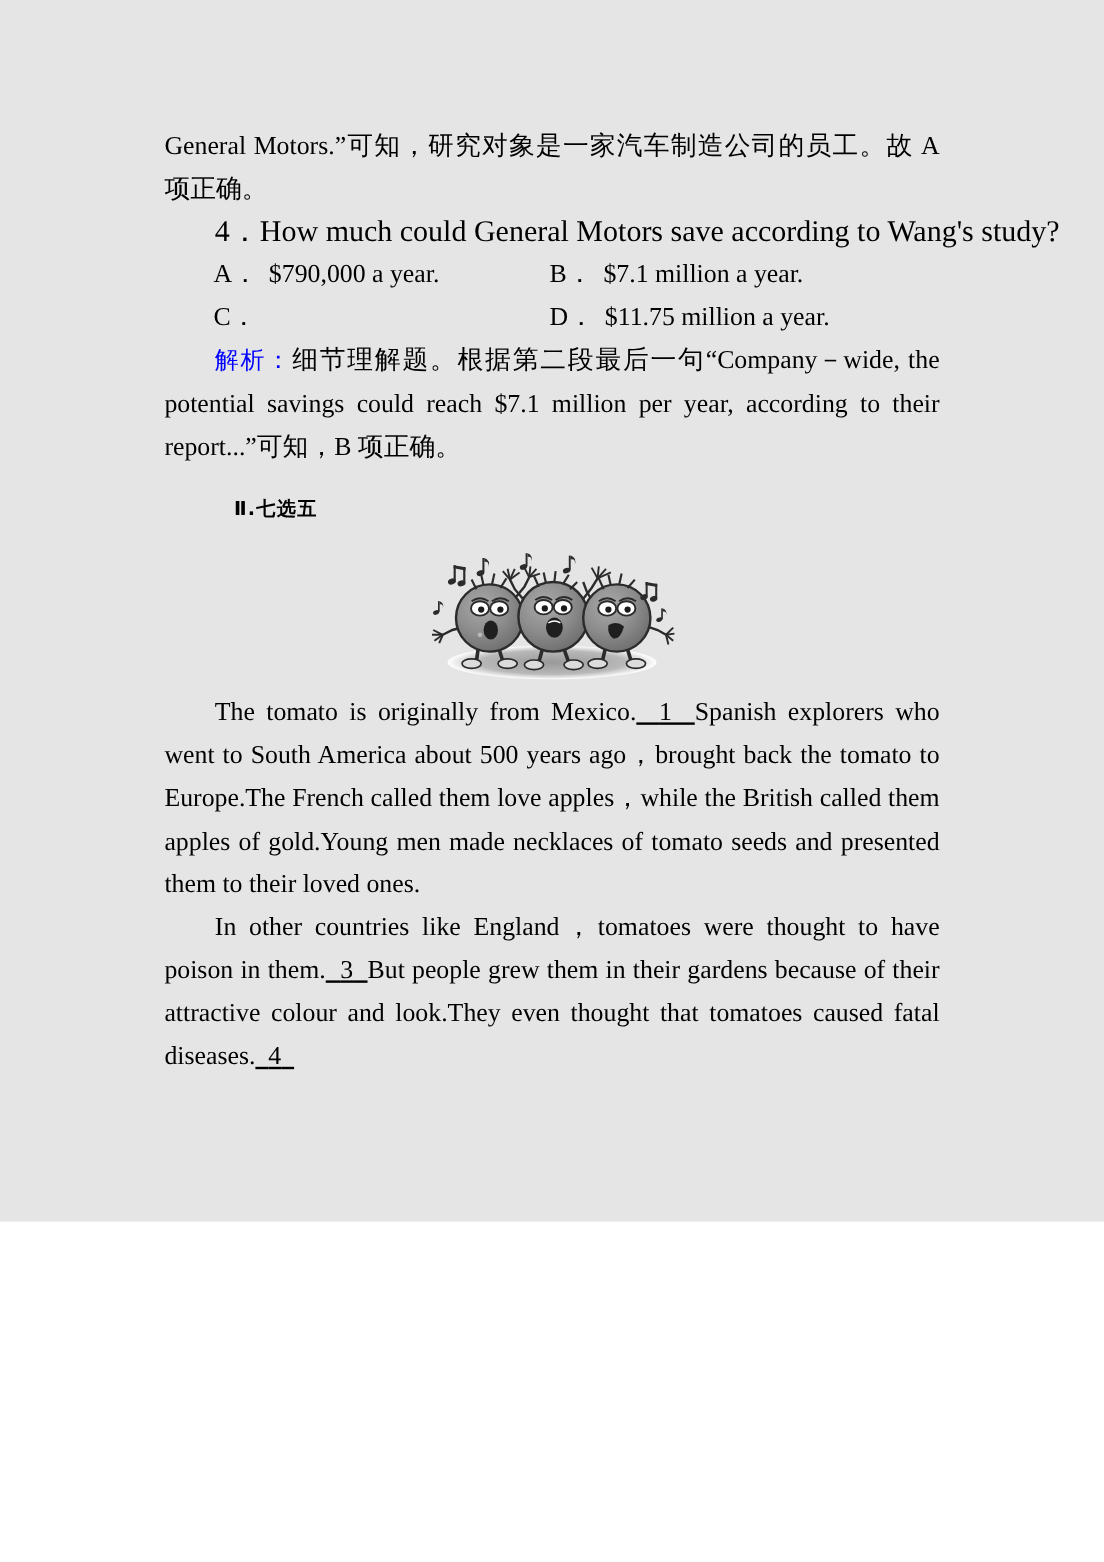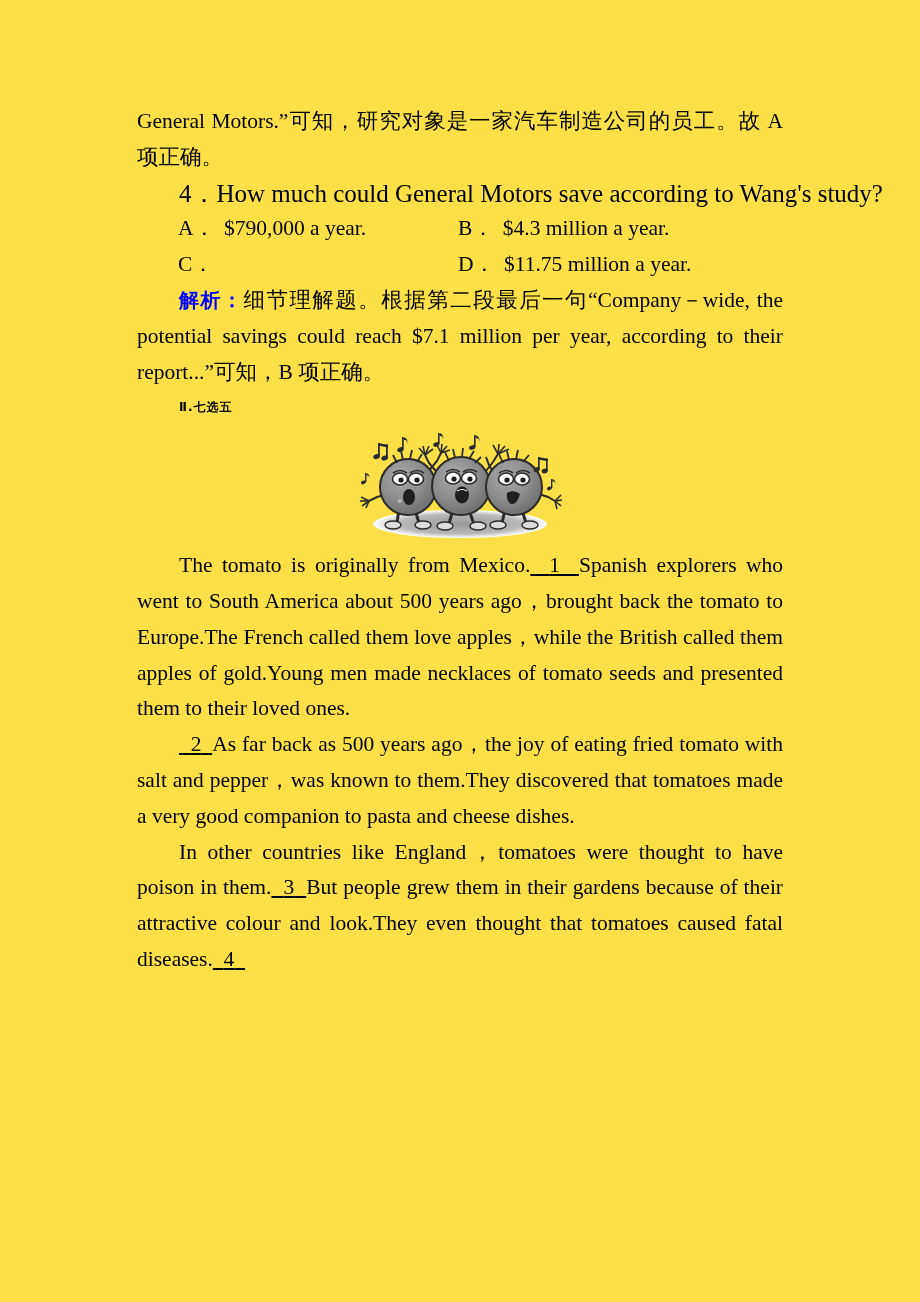--- a/index.html
+++ b/index.html
@@ -12,22 +12,22 @@
     height: 1302px;
     position: relative;
     font-family: "Liberation Serif", "DejaVu Serif", serif;
     color: #000000;
     overflow: hidden;
   }
   .page {
     position: absolute;
     left: 0; top: 0;
     width: 920px;
-    height: 1302px;
-    background: #fde047;
+    height: 1018px;
+    background: #e5e5e5;
   }
   .content {
     position: absolute;
     left: 137px;
     top: 104px;
     width: 646px;
   }
   p.para {
     margin: 0;
     font-size: 21.5px;
@@ -92,26 +92,26 @@
   .label-answer {
     color: #ff0000;
     font-family: "DejaVu Sans", "Liberation Sans", sans-serif;
     font-size: 20px;
     font-weight: normal;
   }
   .label-analysis {
     color: #0000ff;
     font-family: "DejaVu Sans", "Liberation Sans", sans-serif;
     font-size: 20px;
-    font-weight: bold;
+    font-weight: normal;
   }
   .section-heading {
-    margin: 0;
+    margin: 16px;
     font-family: "DejaVu Sans", "Liberation Sans", sans-serif;
-    font-size: 12px;
+    font-size: 16px;
     font-weight: bold;
     line-height: 35.8px;
     text-indent: 42px;
     letter-spacing: 1px;
   }
   
   .blank {
     text-decoration: underline;
     white-space: pre;
   }
@@ -147,21 +147,21 @@
     </p>
 
     <div class="choices">
       <div class="choice-row">
         <div class="choice choice-a">
           <span class="choice-letter">A．</span>
           <span class="choice-text">$790,000 a year.</span>
         </div>
         <div class="choice choice-b">
           <span class="choice-letter">B．</span>
-          <span class="choice-text">$4.3 million a year.</span>
+          <span class="choice-text">$7.1 million a year.</span>
         </div>
       </div>
       <div class="choice-row">
         <div class="choice choice-c">
           <span class="choice-letter">C．</span>
         </div>
         <div class="choice choice-d">
           <span class="choice-letter">D．</span>
           <span class="choice-text">$11.75 million a year.</span>
         </div>
@@ -366,23 +366,20 @@
             <ellipse cx="2.4" cy="9.4" rx="2.6" ry="1.8" transform="rotate(-20 2.4 9.4)"></ellipse>
           </g>
         </g>
       </svg>
     </div>
 
     <p class="para indent">
       <span>The tomato is originally from Mexico.</span><span class="blank">  <span>1</span>  </span><span>Spanish explorers who went to South America about 500 years ago，brought back the tomato to Europe.The French called them love apples，while the British called them apples of gold.Young men made necklaces of tomato seeds and presented them to their loved ones.</span>
     </p>
 
-    <p class="para indent">
-      <span class="blank">  <span>2</span>  </span><span>As far back as 500 years ago，the joy of eating fried tomato with salt and pepper，was known to them.They discovered that tomatoes made a very good companion to pasta and cheese dishes.</span>
-    </p>
 
     <p class="para indent">
       <span>In other countries like England，tomatoes were thought to have poison in them.</span><span class="blank">  <span>3</span>  </span><span>But people grew them in their gardens because of their attractive colour and look.They even thought that tomatoes caused fatal diseases.</span><span class="blank">  <span>4</span>  </span>
     </p>
 
 
   </div>
 </div>
 
 </body></html>

